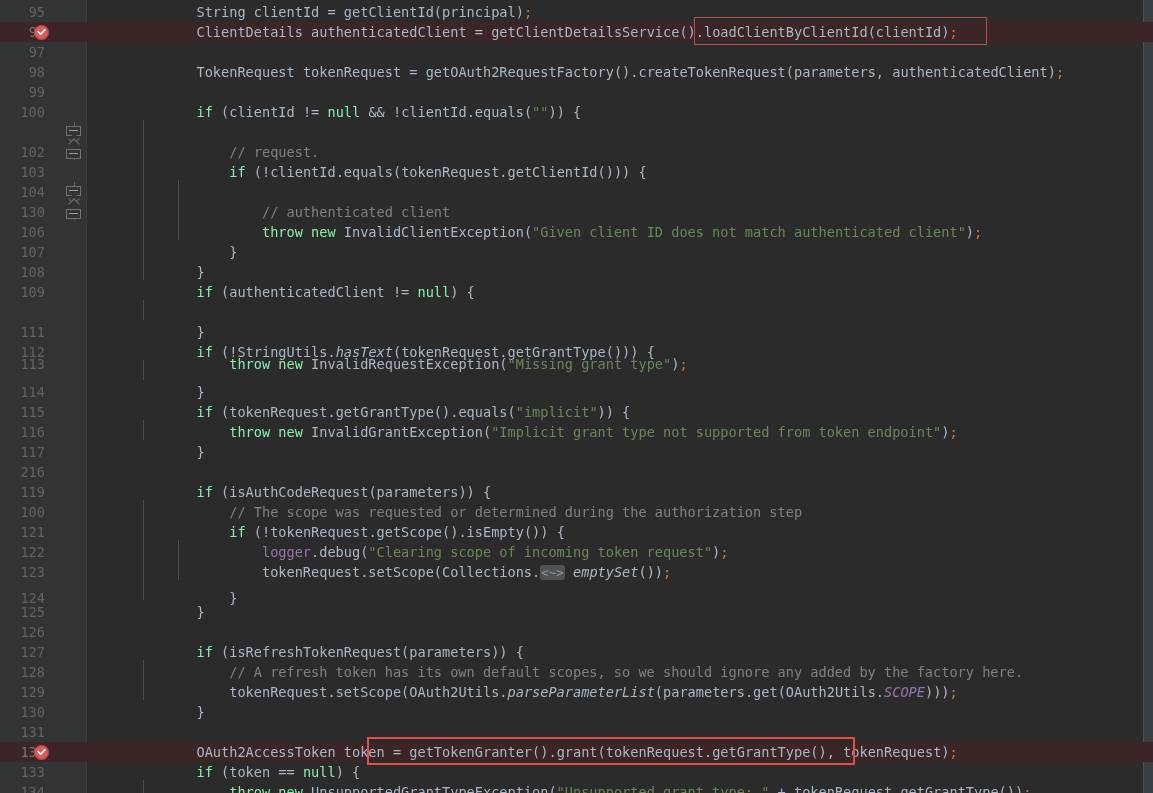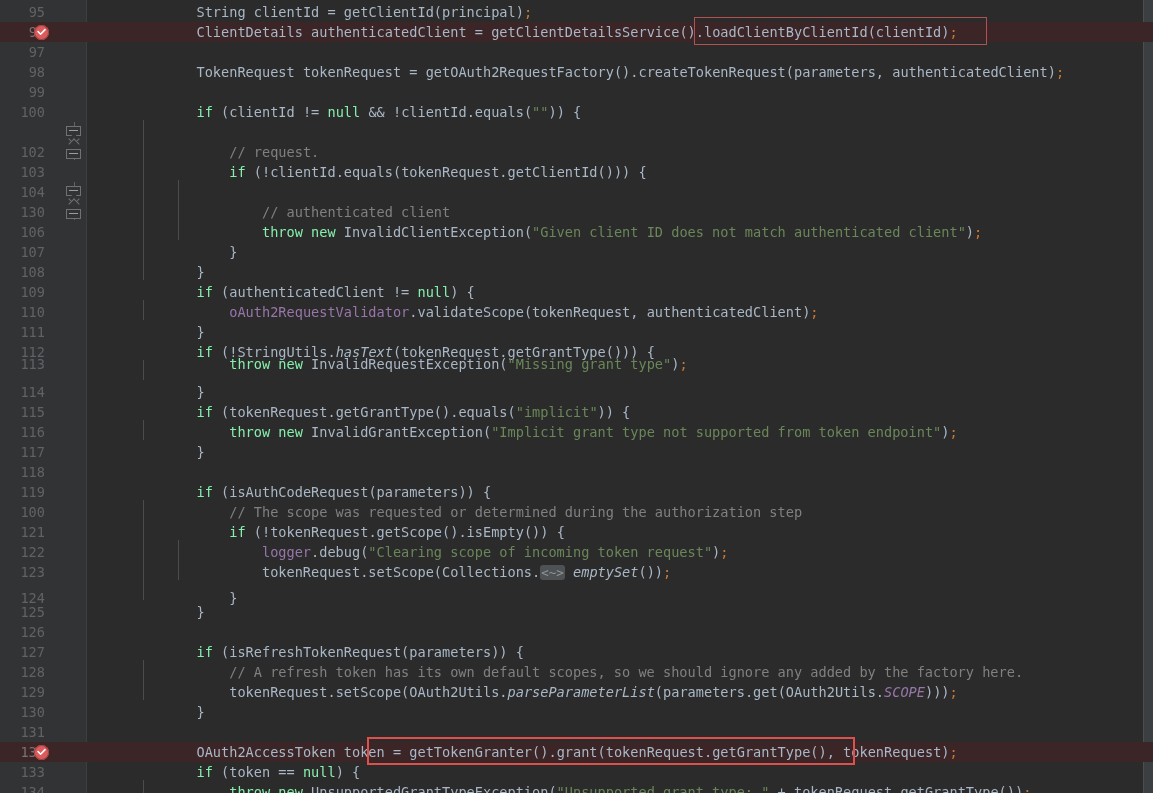--- a/index.html
+++ b/index.html
@@ -156,29 +156,28 @@
       <div class="row" style="top: 82px;"><div class="lineno">99</div><div class="code"></div></div>
       <div class="row" style="top: 102px;"><div class="lineno">100</div><div class="code">&nbsp;&nbsp;&nbsp;&nbsp;&nbsp;&nbsp;&nbsp;&nbsp;<span class="kw">if</span> (<span class="plain">clientId</span> != <span class="kw">null</span> &amp;&amp; !<span class="plain">clientId</span>.<span class="plain">equals</span>(<span class="str">""</span>)) {</div></div>
       <div class="row" style="top: 142px;"><div class="lineno">102</div><div class="code">&nbsp;&nbsp;&nbsp;&nbsp;&nbsp;&nbsp;&nbsp;&nbsp;&nbsp;&nbsp;&nbsp;&nbsp;<span class="cmt">// request.</span></div></div>
       <div class="row" style="top: 162px;"><div class="lineno">103</div><div class="code">&nbsp;&nbsp;&nbsp;&nbsp;&nbsp;&nbsp;&nbsp;&nbsp;&nbsp;&nbsp;&nbsp;&nbsp;<span class="kw">if</span> (!<span class="plain">clientId</span>.<span class="plain">equals</span>(<span class="plain">tokenRequest</span>.<span class="plain">getClientId</span>())) {</div></div>
       <div class="row" style="top: 182px;"><div class="lineno">104</div></div>
       <div class="row" style="top: 202px;"><div class="lineno">130</div><div class="code">&nbsp;&nbsp;&nbsp;&nbsp;&nbsp;&nbsp;&nbsp;&nbsp;&nbsp;&nbsp;&nbsp;&nbsp;&nbsp;&nbsp;&nbsp;&nbsp;<span class="cmt">// authenticated client</span></div></div>
       <div class="row" style="top: 222px;"><div class="lineno">106</div><div class="code">&nbsp;&nbsp;&nbsp;&nbsp;&nbsp;&nbsp;&nbsp;&nbsp;&nbsp;&nbsp;&nbsp;&nbsp;&nbsp;&nbsp;&nbsp;&nbsp;<span class="kw">throw</span> <span class="kw">new</span> <span class="plain">InvalidClientException</span>(<span class="str">"Given client ID does not match authenticated client"</span>)<span class="sem">;</span></div></div>
       <div class="row" style="top: 242px;"><div class="lineno">107</div><div class="code">&nbsp;&nbsp;&nbsp;&nbsp;&nbsp;&nbsp;&nbsp;&nbsp;&nbsp;&nbsp;&nbsp;&nbsp;}</div></div>
       <div class="row" style="top: 262px;"><div class="lineno">108</div><div class="code">&nbsp;&nbsp;&nbsp;&nbsp;&nbsp;&nbsp;&nbsp;&nbsp;}</div></div>
       <div class="row" style="top: 282px;"><div class="lineno">109</div><div class="code">&nbsp;&nbsp;&nbsp;&nbsp;&nbsp;&nbsp;&nbsp;&nbsp;<span class="kw">if</span> (<span class="plain">authenticatedClient</span> != <span class="kw">null</span>) {</div></div>
-      <div class="row" style="top: 302px;"><div class="lineno">110</div><div class="code">&nbsp;&nbsp;&nbsp;&nbsp;&nbsp;&nbsp;&nbsp;&nbsp;&nbsp;&nbsp;&nbsp;&nbsp;<span class="fld">oAuth2RequestValidator</span>.<span class="plain">validateScope</span>(<span class="plain">tokenRequest</span>, <span class="plain">authenticatedClient</span>)<span class="sem">;</span></div></div>
       <div class="row" style="top: 322px;"><div class="lineno">111</div><div class="code">&nbsp;&nbsp;&nbsp;&nbsp;&nbsp;&nbsp;&nbsp;&nbsp;}</div></div>
       <div class="row" style="top: 342px;"><div class="lineno">112</div><div class="code">&nbsp;&nbsp;&nbsp;&nbsp;&nbsp;&nbsp;&nbsp;&nbsp;<span class="kw">if</span> (!<span class="plain">StringUtils</span>.<span class="smeth">hasText</span>(<span class="plain">tokenRequest</span>.<span class="plain">getGrantType</span>())) {</div></div>
       <div class="row" style="top: 354px;"><div class="lineno">113</div><div class="code">&nbsp;&nbsp;&nbsp;&nbsp;&nbsp;&nbsp;&nbsp;&nbsp;&nbsp;&nbsp;&nbsp;&nbsp;<span class="kw">throw</span> <span class="kw">new</span> <span class="plain">InvalidRequestException</span>(<span class="str">"Missing grant type"</span>)<span class="sem">;</span></div></div>
       <div class="row" style="top: 382px;"><div class="lineno">114</div><div class="code">&nbsp;&nbsp;&nbsp;&nbsp;&nbsp;&nbsp;&nbsp;&nbsp;}</div></div>
       <div class="row" style="top: 402px;"><div class="lineno">115</div><div class="code">&nbsp;&nbsp;&nbsp;&nbsp;&nbsp;&nbsp;&nbsp;&nbsp;<span class="kw">if</span> (<span class="plain">tokenRequest</span>.<span class="plain">getGrantType</span>().<span class="plain">equals</span>(<span class="str">"implicit"</span>)) {</div></div>
       <div class="row" style="top: 422px;"><div class="lineno">116</div><div class="code">&nbsp;&nbsp;&nbsp;&nbsp;&nbsp;&nbsp;&nbsp;&nbsp;&nbsp;&nbsp;&nbsp;&nbsp;<span class="kw">throw</span> <span class="kw">new</span> <span class="plain">InvalidGrantException</span>(<span class="str">"Implicit grant type not supported from token endpoint"</span>)<span class="sem">;</span></div></div>
       <div class="row" style="top: 442px;"><div class="lineno">117</div><div class="code">&nbsp;&nbsp;&nbsp;&nbsp;&nbsp;&nbsp;&nbsp;&nbsp;}</div></div>
-      <div class="row" style="top: 462px;"><div class="lineno">118</div><div class="code"></div></div>
+      <div class="row" style="top: 462px;"><div class="lineno">216</div><div class="code"></div></div>
       <div class="row" style="top: 482px;"><div class="lineno">119</div><div class="code">&nbsp;&nbsp;&nbsp;&nbsp;&nbsp;&nbsp;&nbsp;&nbsp;<span class="kw">if</span> (<span class="plain">isAuthCodeRequest</span>(<span class="plain">parameters</span>)) {</div></div>
       <div class="row" style="top: 502px;"><div class="lineno">100</div><div class="code">&nbsp;&nbsp;&nbsp;&nbsp;&nbsp;&nbsp;&nbsp;&nbsp;&nbsp;&nbsp;&nbsp;&nbsp;<span class="cmt">// The scope was requested or determined during the authorization step</span></div></div>
       <div class="row" style="top: 522px;"><div class="lineno">121</div><div class="code">&nbsp;&nbsp;&nbsp;&nbsp;&nbsp;&nbsp;&nbsp;&nbsp;&nbsp;&nbsp;&nbsp;&nbsp;<span class="kw">if</span> (!<span class="plain">tokenRequest</span>.<span class="plain">getScope</span>().<span class="plain">isEmpty</span>()) {</div></div>
       <div class="row" style="top: 542px;"><div class="lineno">122</div><div class="code">&nbsp;&nbsp;&nbsp;&nbsp;&nbsp;&nbsp;&nbsp;&nbsp;&nbsp;&nbsp;&nbsp;&nbsp;&nbsp;&nbsp;&nbsp;&nbsp;<span class="fld">logger</span>.<span class="plain">debug</span>(<span class="str">"Clearing scope of incoming token request"</span>)<span class="sem">;</span></div></div>
       <div class="row" style="top: 562px;"><div class="lineno">123</div><div class="code">&nbsp;&nbsp;&nbsp;&nbsp;&nbsp;&nbsp;&nbsp;&nbsp;&nbsp;&nbsp;&nbsp;&nbsp;&nbsp;&nbsp;&nbsp;&nbsp;<span class="plain">tokenRequest</span>.<span class="plain">setScope</span>(<span class="plain">Collections</span>.<span class="hint">&lt;~&gt;</span> <span class="smeth">emptySet</span>())<span class="sem">;</span></div></div>
       <div class="row" style="top: 588px;"><div class="lineno">124</div><div class="code">&nbsp;&nbsp;&nbsp;&nbsp;&nbsp;&nbsp;&nbsp;&nbsp;&nbsp;&nbsp;&nbsp;&nbsp;}</div></div>
       <div class="row" style="top: 602px;"><div class="lineno">125</div><div class="code">&nbsp;&nbsp;&nbsp;&nbsp;&nbsp;&nbsp;&nbsp;&nbsp;}</div></div>
       <div class="row" style="top: 622px;"><div class="lineno">126</div><div class="code"></div></div>
       <div class="row" style="top: 642px;"><div class="lineno">127</div><div class="code">&nbsp;&nbsp;&nbsp;&nbsp;&nbsp;&nbsp;&nbsp;&nbsp;<span class="kw">if</span> (<span class="plain">isRefreshTokenRequest</span>(<span class="plain">parameters</span>)) {</div></div>
       <div class="row" style="top: 662px;"><div class="lineno">128</div><div class="code">&nbsp;&nbsp;&nbsp;&nbsp;&nbsp;&nbsp;&nbsp;&nbsp;&nbsp;&nbsp;&nbsp;&nbsp;<span class="cmt">// A refresh token has its own default scopes, so we should ignore any added by the factory here.</span></div></div>

